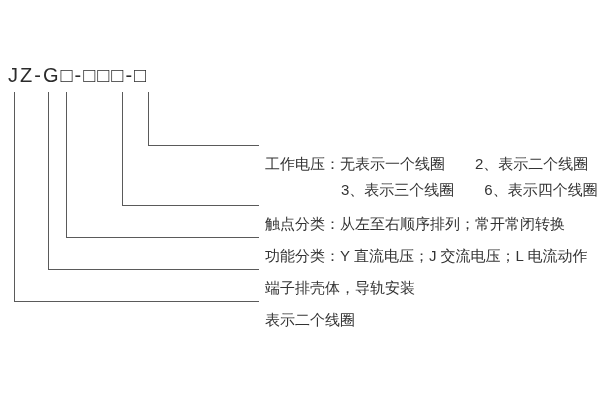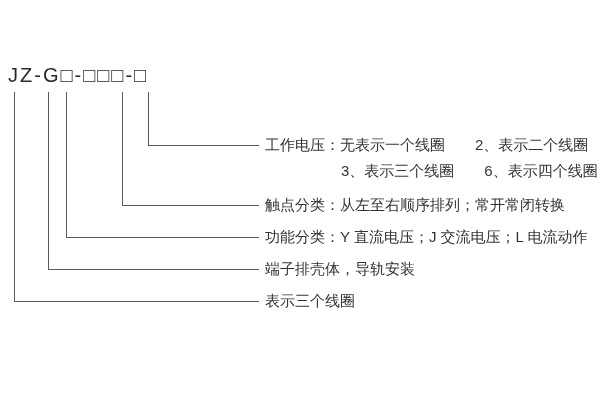--- a/index.html
+++ b/index.html
@@ -36,20 +36,21 @@
   .pointer-3 { left: 66px;  top: 92px; width: 192px; height: 145px; } 
   .pointer-4 { left: 122px; top: 92px; width: 136px; height: 113px; } 
   .pointer-5 { left: 148px; top: 92px; width: 110px; height: 53px;  } 
   .label {
     position: absolute;
     left: 265px;
     font-size: 15px;
     line-height: 24px;
     color: #333333;
     white-space: nowrap;
+    margin-top: 19px;
   }
   .label-working-voltage { top: 132px; line-height: 26px; }
   .label-working-voltage .line2 { margin-left: 76px; }
   .label-contact   { top: 193px; font-family: Liberation Serif, serif; }
   .label-function  { top: 225px; }
   .label-housing   { top: 257px; }
   .label-relay     { top: 289px; }
 </style>
 </head>
 <body>
@@ -68,15 +69,15 @@
     <div class="line1">工作电压：无表示一个线圈　　2、表示二个线圈</div>
     <div class="line2">3、表示三个线圈　　6、表示四个线圈</div>
   </div>
 
   <div class="label label-contact">触点分类：从左至右顺序排列；常开常闭转换</div>
 
   <div class="label label-function">功能分类：Y 直流电压；J 交流电压；L 电流动作</div>
 
   <div class="label label-housing">端子排壳体，导轨安装</div>
 
-  <div class="label label-relay">表示三个线圈</div>
+  <div class="label label-relay">表示二个线圈</div>
 
 </div>
 
 </body></html>

